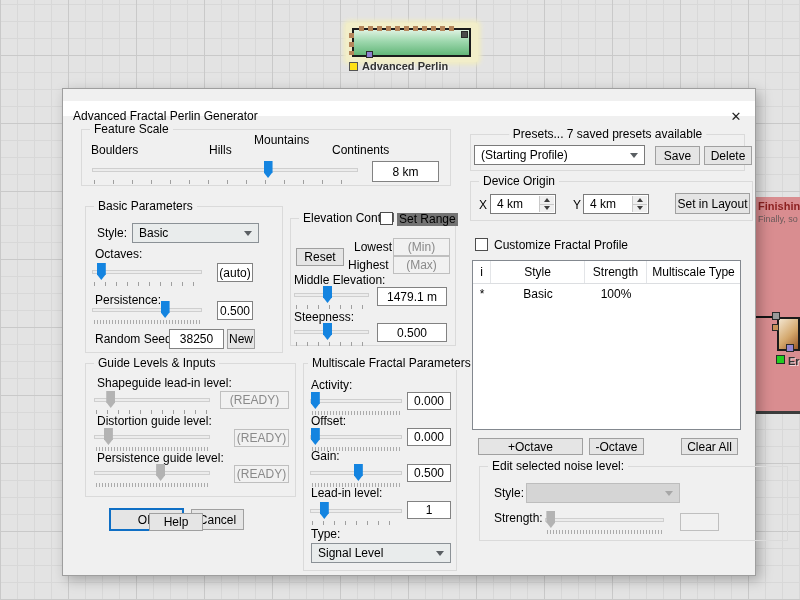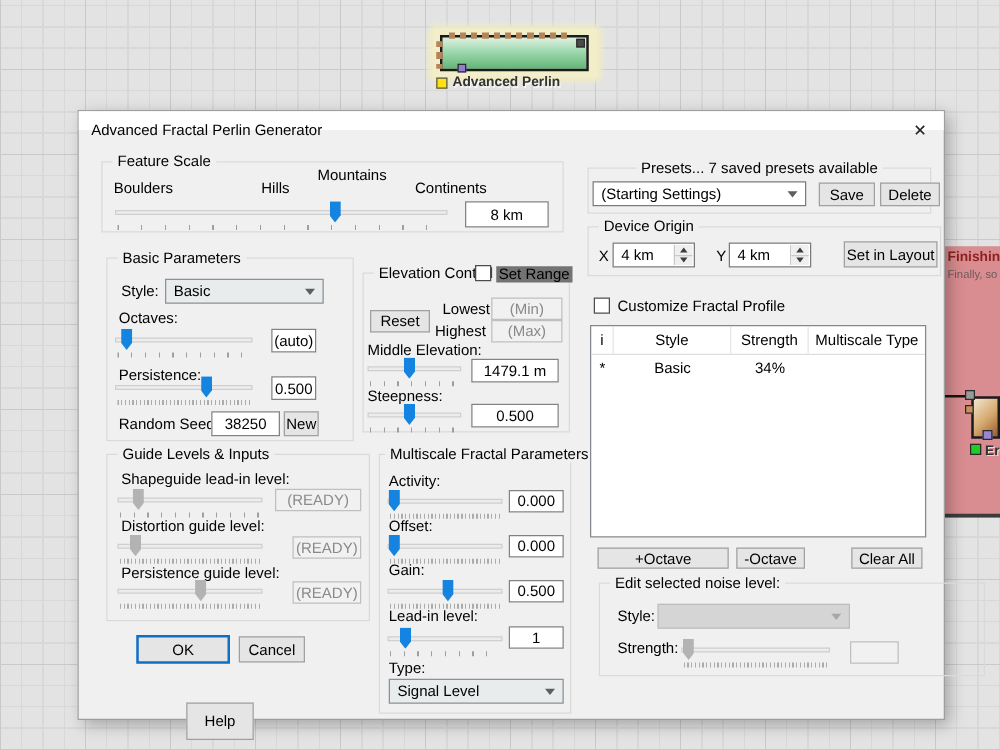--- a/index.html
+++ b/index.html
@@ -10,21 +10,21 @@
     background-image:
       repeating-linear-gradient(90deg,#c9c9c9 0 1px,transparent 1px 68px),
       repeating-linear-gradient(0deg,#c9c9c9 0 1px,transparent 1px 68px),
       repeating-linear-gradient(90deg,#d8d8d8 0 1px,transparent 1px 17px),
       repeating-linear-gradient(0deg,#d8d8d8 0 1px,transparent 1px 17px);}
   .abs{position:absolute}
   .lbl{position:absolute;white-space:nowrap;line-height:13px}
   
   #dialog{position:absolute;left:62px;top:88px;width:694px;height:488px;background:#f0f0f0;
           border:1px solid #9e9e9e;box-shadow:4px 4px 12px rgba(0,0,0,.28);box-sizing:border-box}
-  .titlebar{position:absolute;left:0;top:0;right:0;height:15px;background:#fff}
+  .titlebar{position:absolute;left:0;top:12px;right:0;height:15px;background:#fff}
   .title{position:absolute;left:10px;top:8px;white-space:nowrap}
   .close{position:absolute;right:0;top:0;width:38px;height:30px;display:flex;align-items:center;justify-content:center;font-size:13px;color:#222}
   
   .group{position:absolute;border:1px solid #dadada;box-sizing:border-box}
   .gt{position:absolute;top:-7px;left:8px;background:#f0f0f0;padding:0 4px;white-space:nowrap;line-height:13px}
   .gt.ctr{left:50%;transform:translateX(-50%)}
   
   .vbox{position:absolute;background:#fff;border:1px solid #828282;box-sizing:border-box;
         display:flex;align-items:center;justify-content:center;white-space:nowrap}
   .vbox.off{background:#f1f1f1;border-color:#bfbfbf;color:#8a8a8a}
@@ -235,26 +235,26 @@
     <div class="vbox" style="left:103px;top:137px;width:44px;height:18px">1</div>
     <span class="lbl" style="left:7px;top:164px">Type:</span>
     <div class="combo" style="left:7px;top:179px;width:140px;height:20px">
       <span>Signal Level</span>
       <span class="chev"></span>
     </div>
   </div>
 
   <div class="btn def" style="left:46px;top:419px;width:75px;height:23px">OK</div>
   <div class="btn" style="left:128px;top:420px;width:53px;height:21px">Cancel</div>
-  <div class="btn" style="left:86px;top:473px;width:54px;height:30px">Help</div>
+  <div class="btn" style="left:86px;top:424px;width:54px;height:18px">Help</div>
 
   <div class="group" style="left:407px;top:45px;width:275px;height:37px">
     <span class="gt ctr">Presets... 7 saved presets available</span>
     <div class="combo lite" style="left:3px;top:10px;width:171px;height:20px">
-      <span>(Starting Settings)</span>
+      <span>(Starting Profile)</span>
       <span class="chev"></span>
     </div>
     <div class="btn" style="left:184px;top:11px;width:45px;height:19px">Save</div>
     <div class="btn" style="left:233px;top:11px;width:48px;height:19px">Delete</div>
   </div>
 
   <div class="group" style="left:407px;top:92px;width:283px;height:40px">
     <span class="gt">Device Origin</span>
     <span class="lbl" style="left:8px;top:17px">X</span>
     <div class="spin" style="left:19px;top:12px;width:66px;height:20px">
@@ -289,21 +289,21 @@
   <div class="table" style="left:409px;top:171px;width:269px;height:170px">
     <div class="thead">
       <div class="thc" style="width:18px">i</div>
       <div class="thc" style="width:94px">Style</div>
       <div class="thc" style="width:62px">Strength</div>
       <div class="thc" style="flex:1">Multiscale Type</div>
     </div>
     <div class="trow">
       <div class="tc" style="width:18px">*</div>
       <div class="tc" style="width:94px">Basic</div>
-      <div class="tc" style="width:62px">34%</div>
+      <div class="tc" style="width:62px">100%</div>
       <div class="tc" style="flex:1"></div>
     </div>
   </div>
 
   <div class="btn" style="left:415px;top:349px;width:105px;height:17px">+Octave</div>
   <div class="btn" style="left:526px;top:349px;width:55px;height:17px">-Octave</div>
   <div class="btn" style="left:618px;top:349px;width:57px;height:17px">Clear All</div>
 
   <div class="group" style="left:416px;top:377px;width:309px;height:75px">
     <span class="gt">Edit selected noise level:</span>

